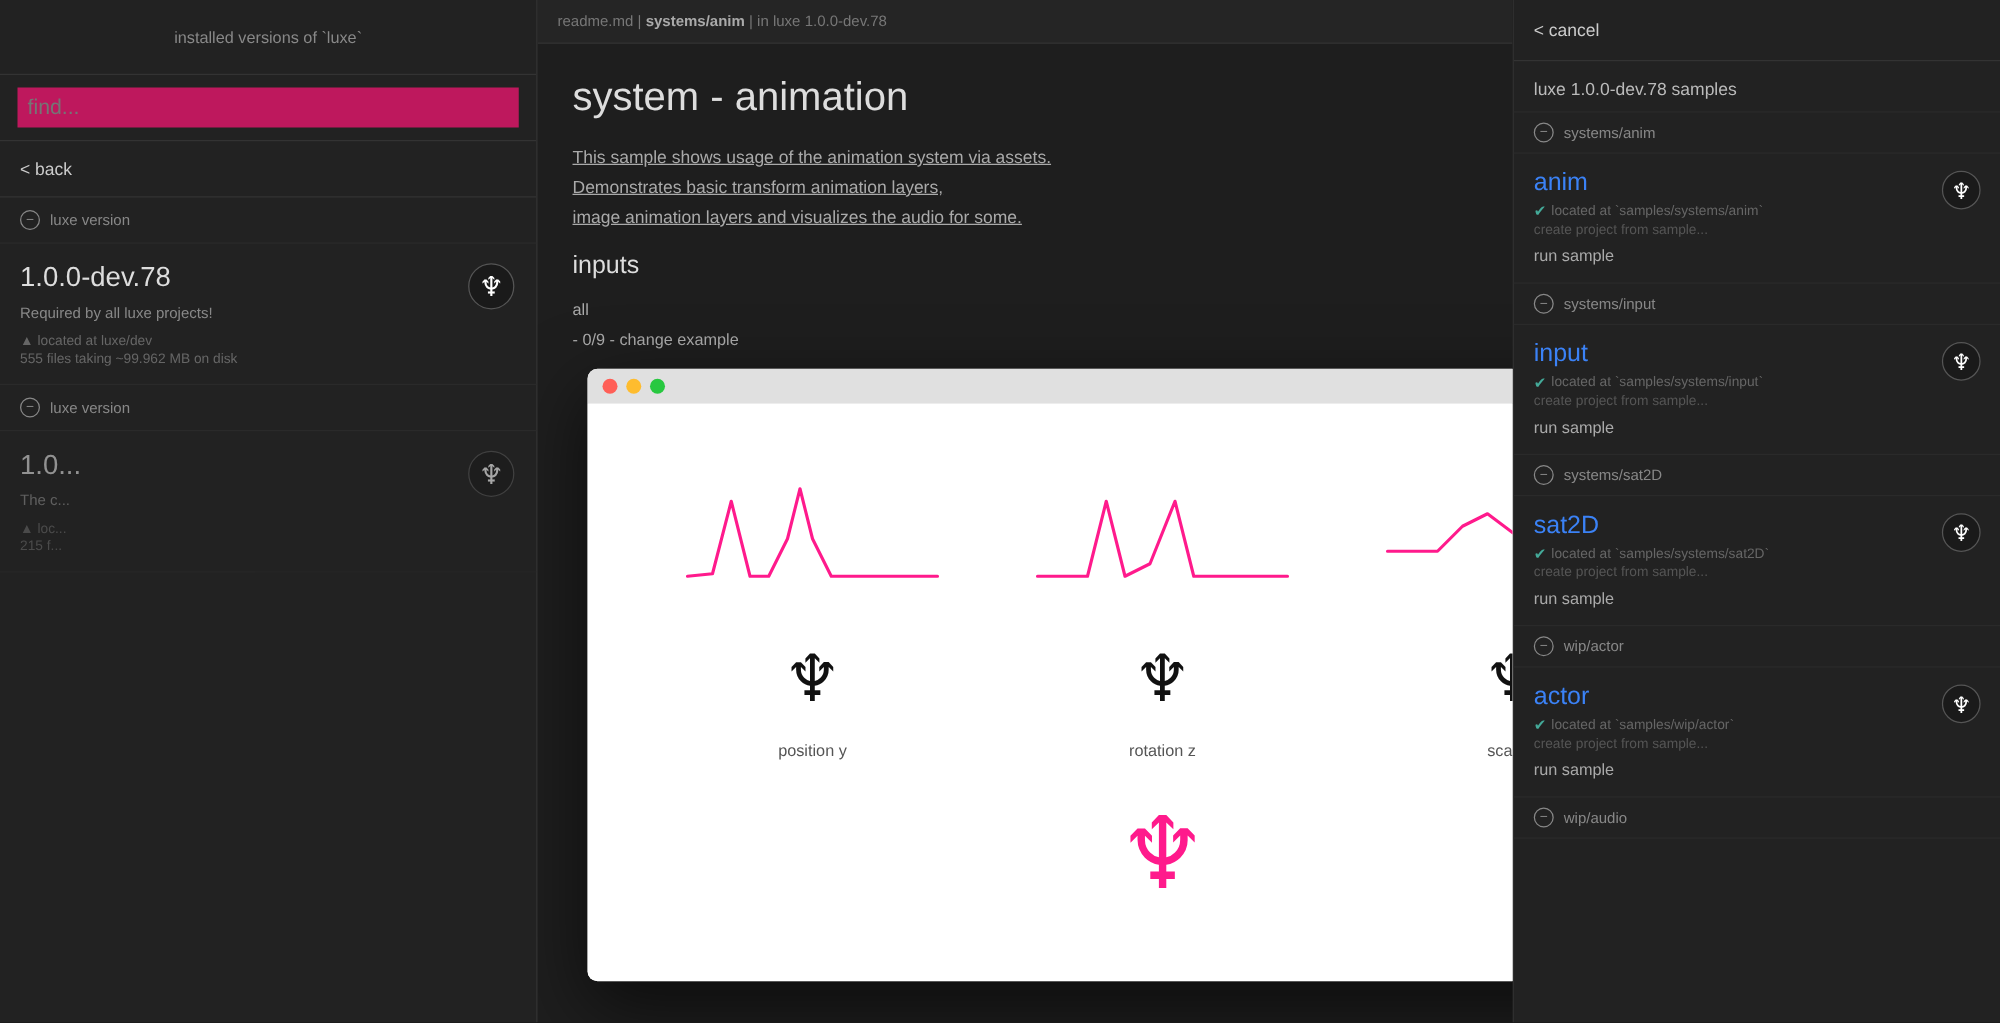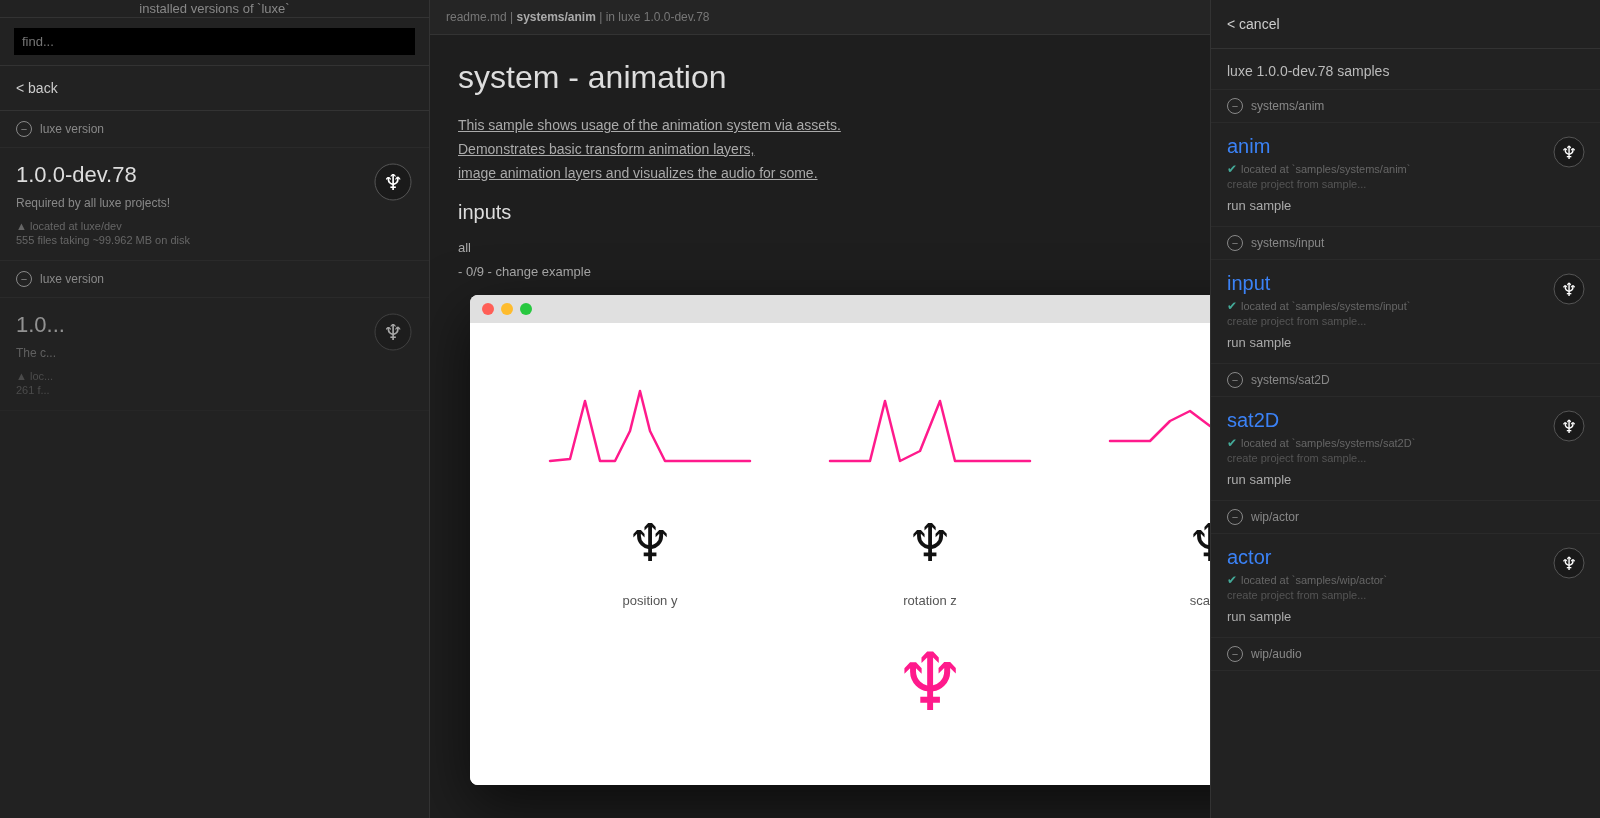--- a/index.html
+++ b/index.html
@@ -19,36 +19,36 @@
       width: 430px;
       background: #222;
       display: flex;
       flex-direction: column;
       border-right: 1px solid #333;
       flex-shrink: 0;
       position: relative;
       z-index: 2;
     }
     .left-panel-header {
-      padding: 1px 16px;
+      padding: 22px 16px;
       font-size: 13px;
       color: #888;
       border-bottom: 1px solid #333;
       text-align: center;
     }
     .left-panel-search {
       padding: 10px 14px;
       border-bottom: 1px solid #333;
     }
     .left-panel-search input {
       width: 100%;
-      background: #000000;
+      background: #be185d;
       border: none;
       color: #ccc;
-      font-size: 13px;
+      font-size: 17px;
       padding: 6px 8px;
       outline: none;
     }
     .back-btn {
       padding: 14px 16px;
       font-size: 14px;
       color: #ccc;
       cursor: pointer;
       border-bottom: 1px solid #333;
     }
@@ -343,21 +343,21 @@
   <div class="section-header">
     <div class="minus-icon">−</div>
     <span>luxe version</span>
   </div>
   <div class="version-card" style="opacity:0.6;">
     <div class="version-title">1.0...</div>
     <div class="version-desc">
       <div>The c...</div>
     </div>
     <div class="location">▲ loc...</div>
-    <div class="files">261 f...</div>
+    <div class="files">215 f...</div>
     <div class="luxe-logo">
       <svg viewBox="0 0 40 40" fill="none" xmlns="http://www.w3.org/2000/svg">
         <circle cx="20" cy="20" r="18" fill="#1a1a1a" stroke="#555" stroke-width="1"></circle>
         <text x="20" y="28" text-anchor="middle" font-size="22" fill="white" font-family="serif">♆</text>
       </svg>
     </div>
   </div>
 </div>
 
 <div class="middle-panel">

